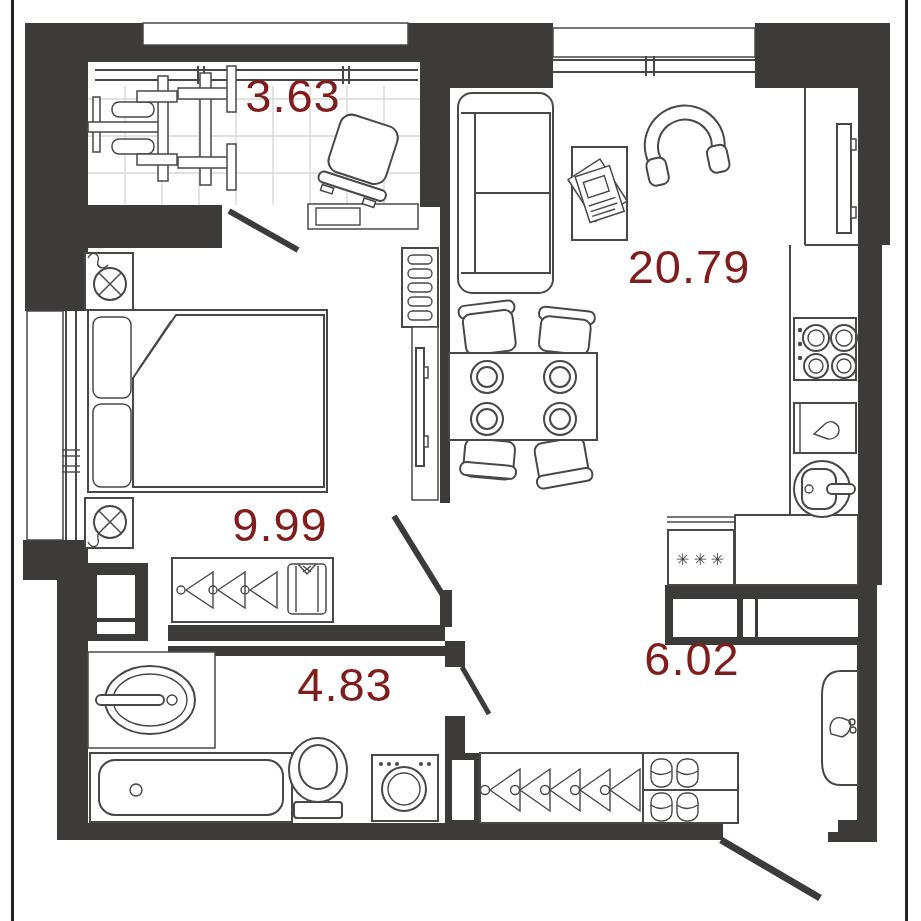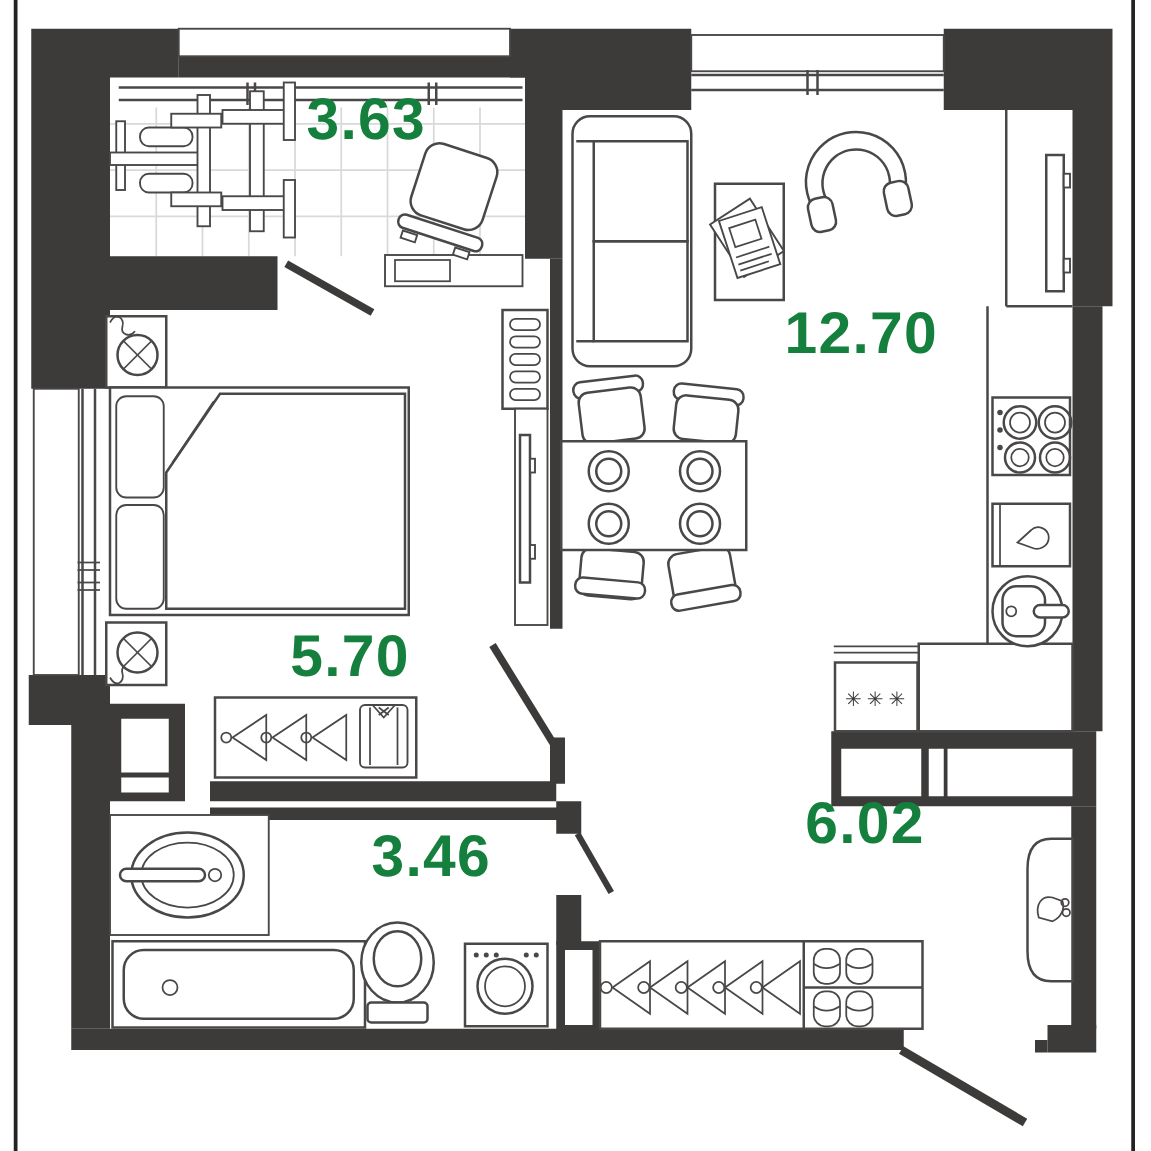--- a/index.html
+++ b/index.html
@@ -1,21 +1,21 @@
 <!DOCTYPE html>
 <html><head>
 <meta charset="utf-8">
 <style>
   html,body{margin:0;padding:0;background:#fff;font-family:"Liberation Sans",sans-serif;}
   .canvas{position:relative;width:921px;height:921px;background:#fff;overflow:hidden;}
   .canvas svg{position:absolute;left:0;top:0;}
   .area-label{
     position:absolute;transform:translate(-50%,-50%);
-    font-size:47px;font-weight:700;letter-spacing:1px;
-    color:#15803d;white-space:nowrap;line-height:1;
+    font-size:47px;font-weight:400;letter-spacing:1px;
+    color:#7f1d1d;white-space:nowrap;line-height:1;
   }
   
   .w{fill:#3d3a3a;stroke:none;}
   .f{fill:#ffffff;stroke:#4a4747;stroke-width:2;}
   .ft{fill:#ffffff;stroke:#4a4747;stroke-width:1.5;}
   .s{fill:none;stroke:#4a4747;stroke-width:2;}
   .st{fill:none;stroke:#4a4747;stroke-width:1.4;}
   .tile{stroke:#d9d9d9;stroke-width:1.4;}
   .door{stroke:#3d3a3a;fill:none;}
   .dot{fill:#4a4747;stroke:none;}
@@ -388,17 +388,17 @@
     <circle class="st" cx="853" cy="730" r="3"></circle>
   </g>
 
   <line class="door" x1="229" y1="211" x2="298" y2="250" stroke-width="6"></line>
   <line class="door" x1="394" y1="516" x2="444" y2="597" stroke-width="6"></line>
   <line class="door" x1="462" y1="667" x2="489" y2="714" stroke-width="5"></line>
   <line class="door" x1="721" y1="840" x2="820" y2="898" stroke-width="7"></line>
 </svg>
 
   <div class="area-label" style="left:293px;top:95px">3.63</div>
-  <div class="area-label" style="left:689px;top:266px">12.70</div>
-  <div class="area-label" style="left:280px;top:524px">5.70</div>
-  <div class="area-label" style="left:345px;top:684px">3.46</div>
+  <div class="area-label" style="left:689px;top:266px">20.79</div>
+  <div class="area-label" style="left:280px;top:524px">9.99</div>
+  <div class="area-label" style="left:345px;top:684px">4.83</div>
   <div class="area-label" style="left:692px;top:658px">6.02</div>
 </div>
 
 </body></html>

